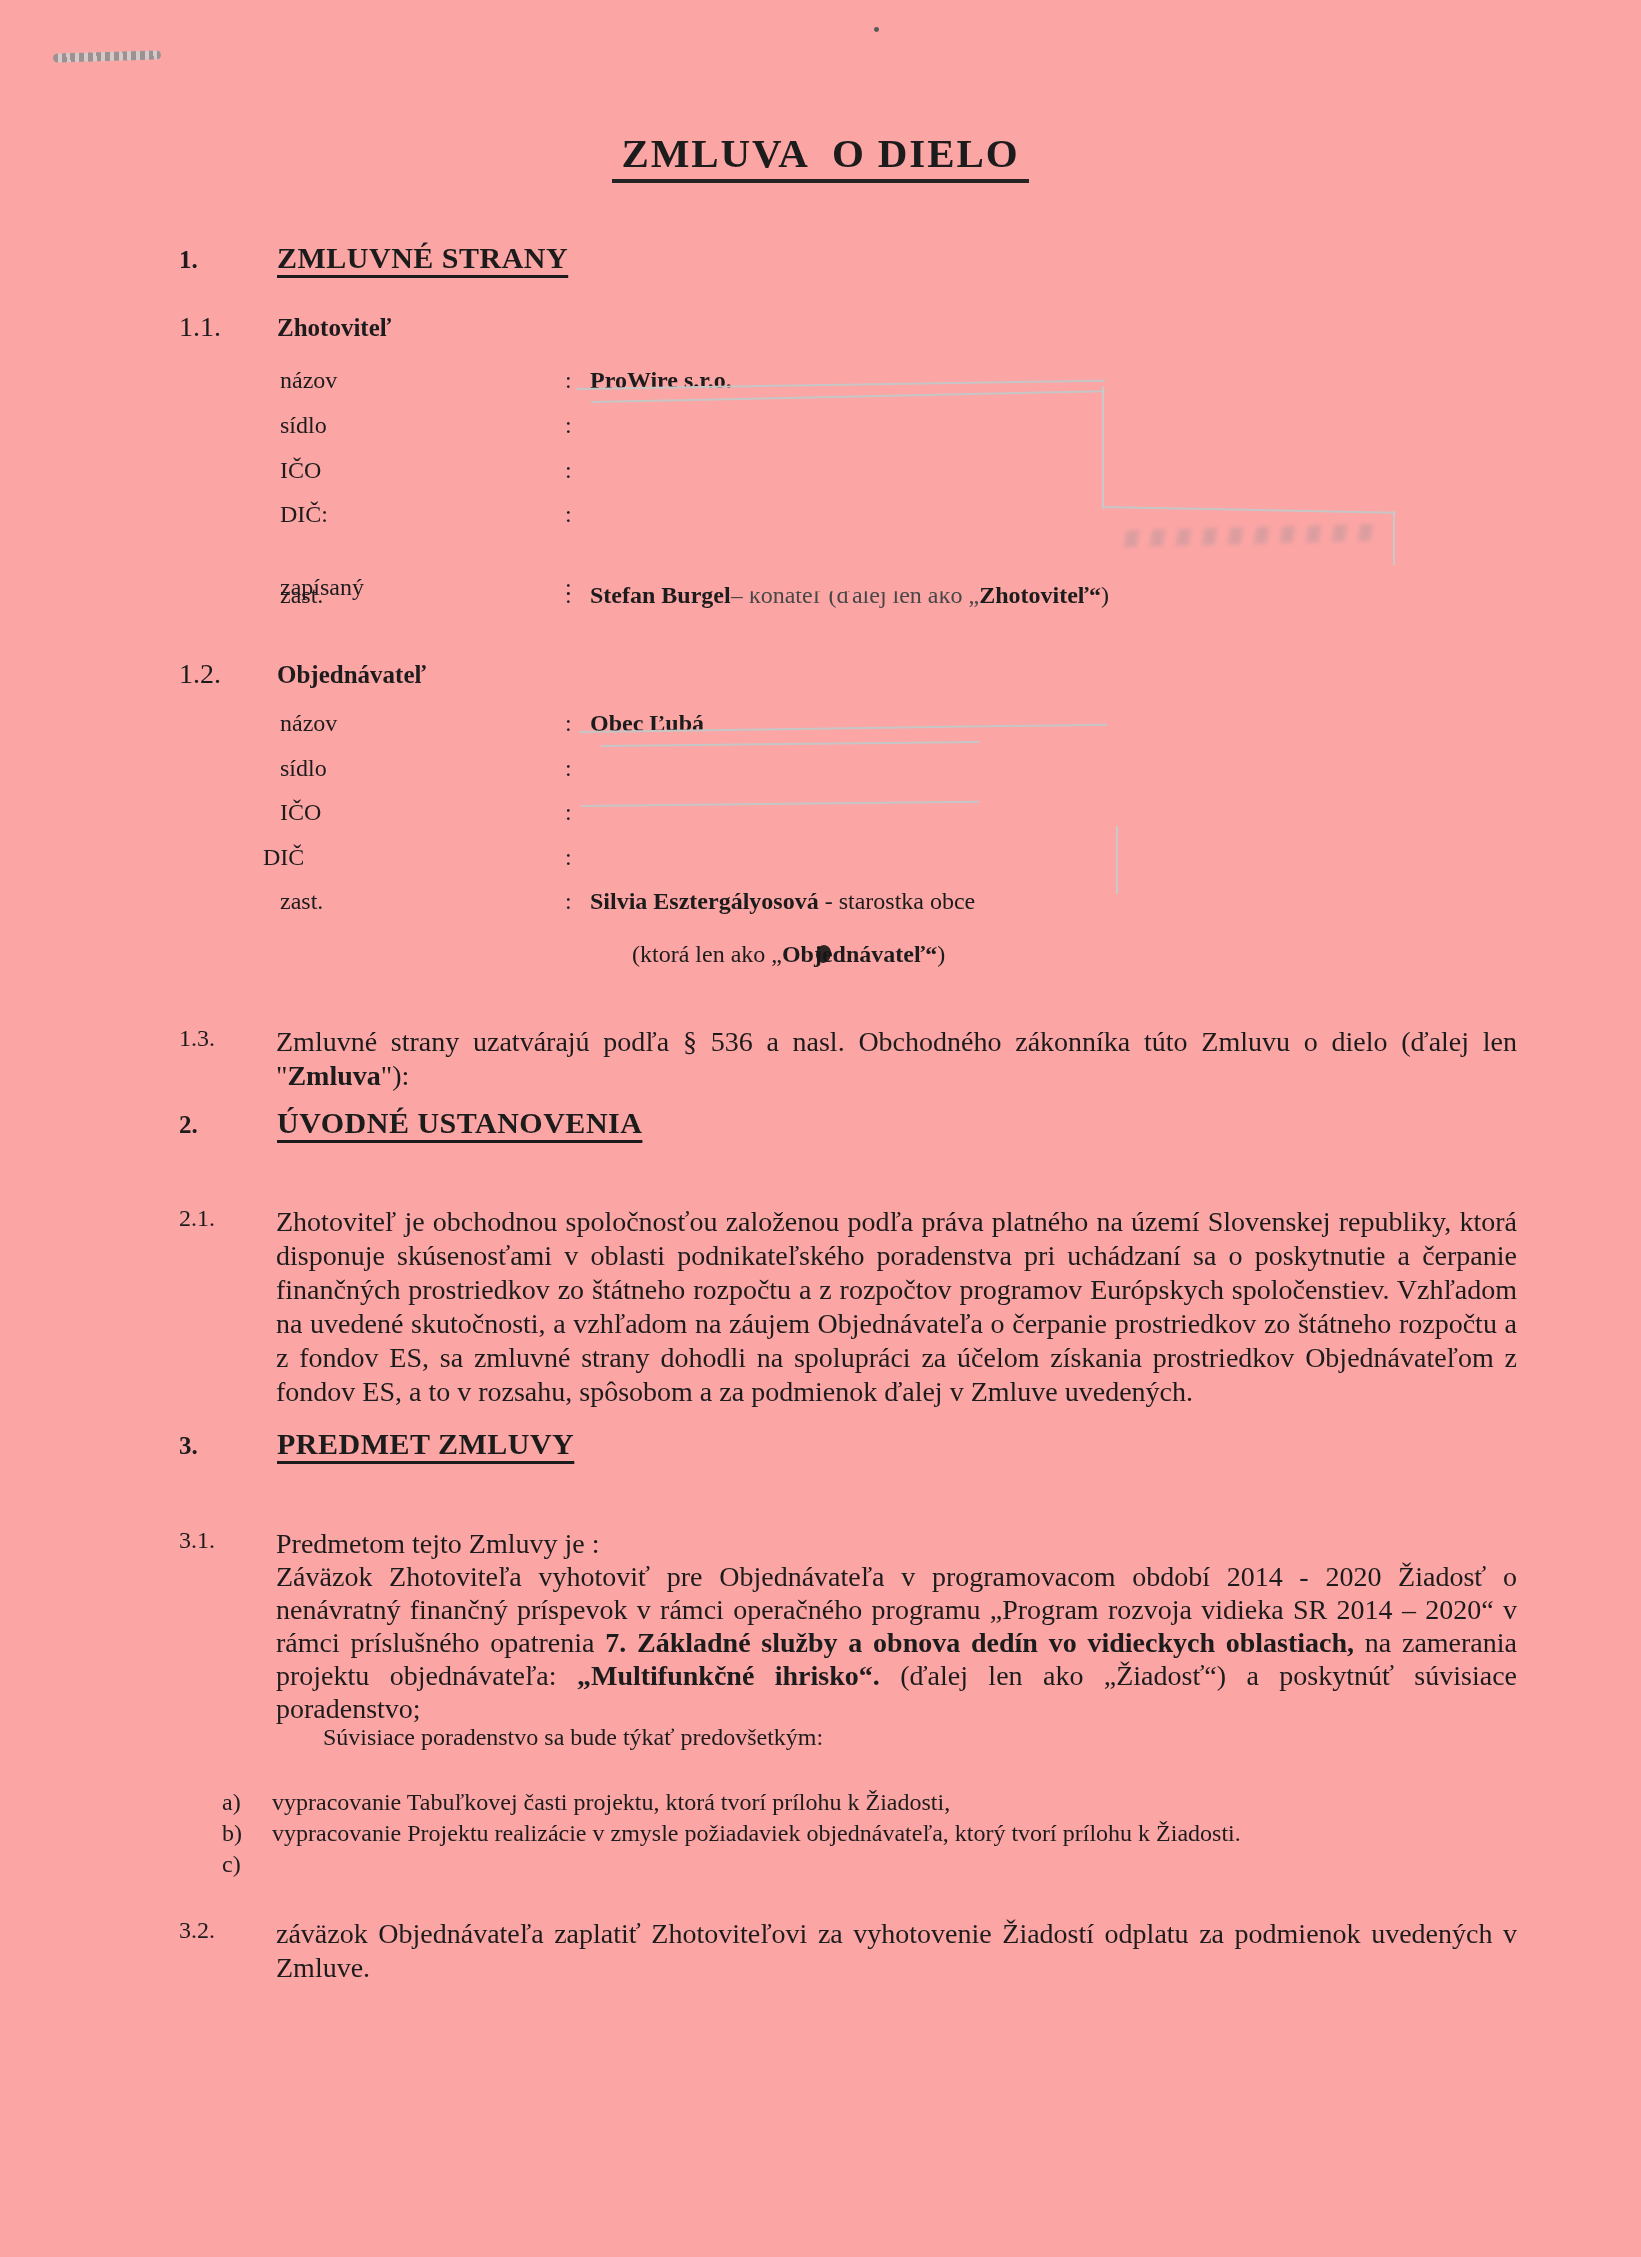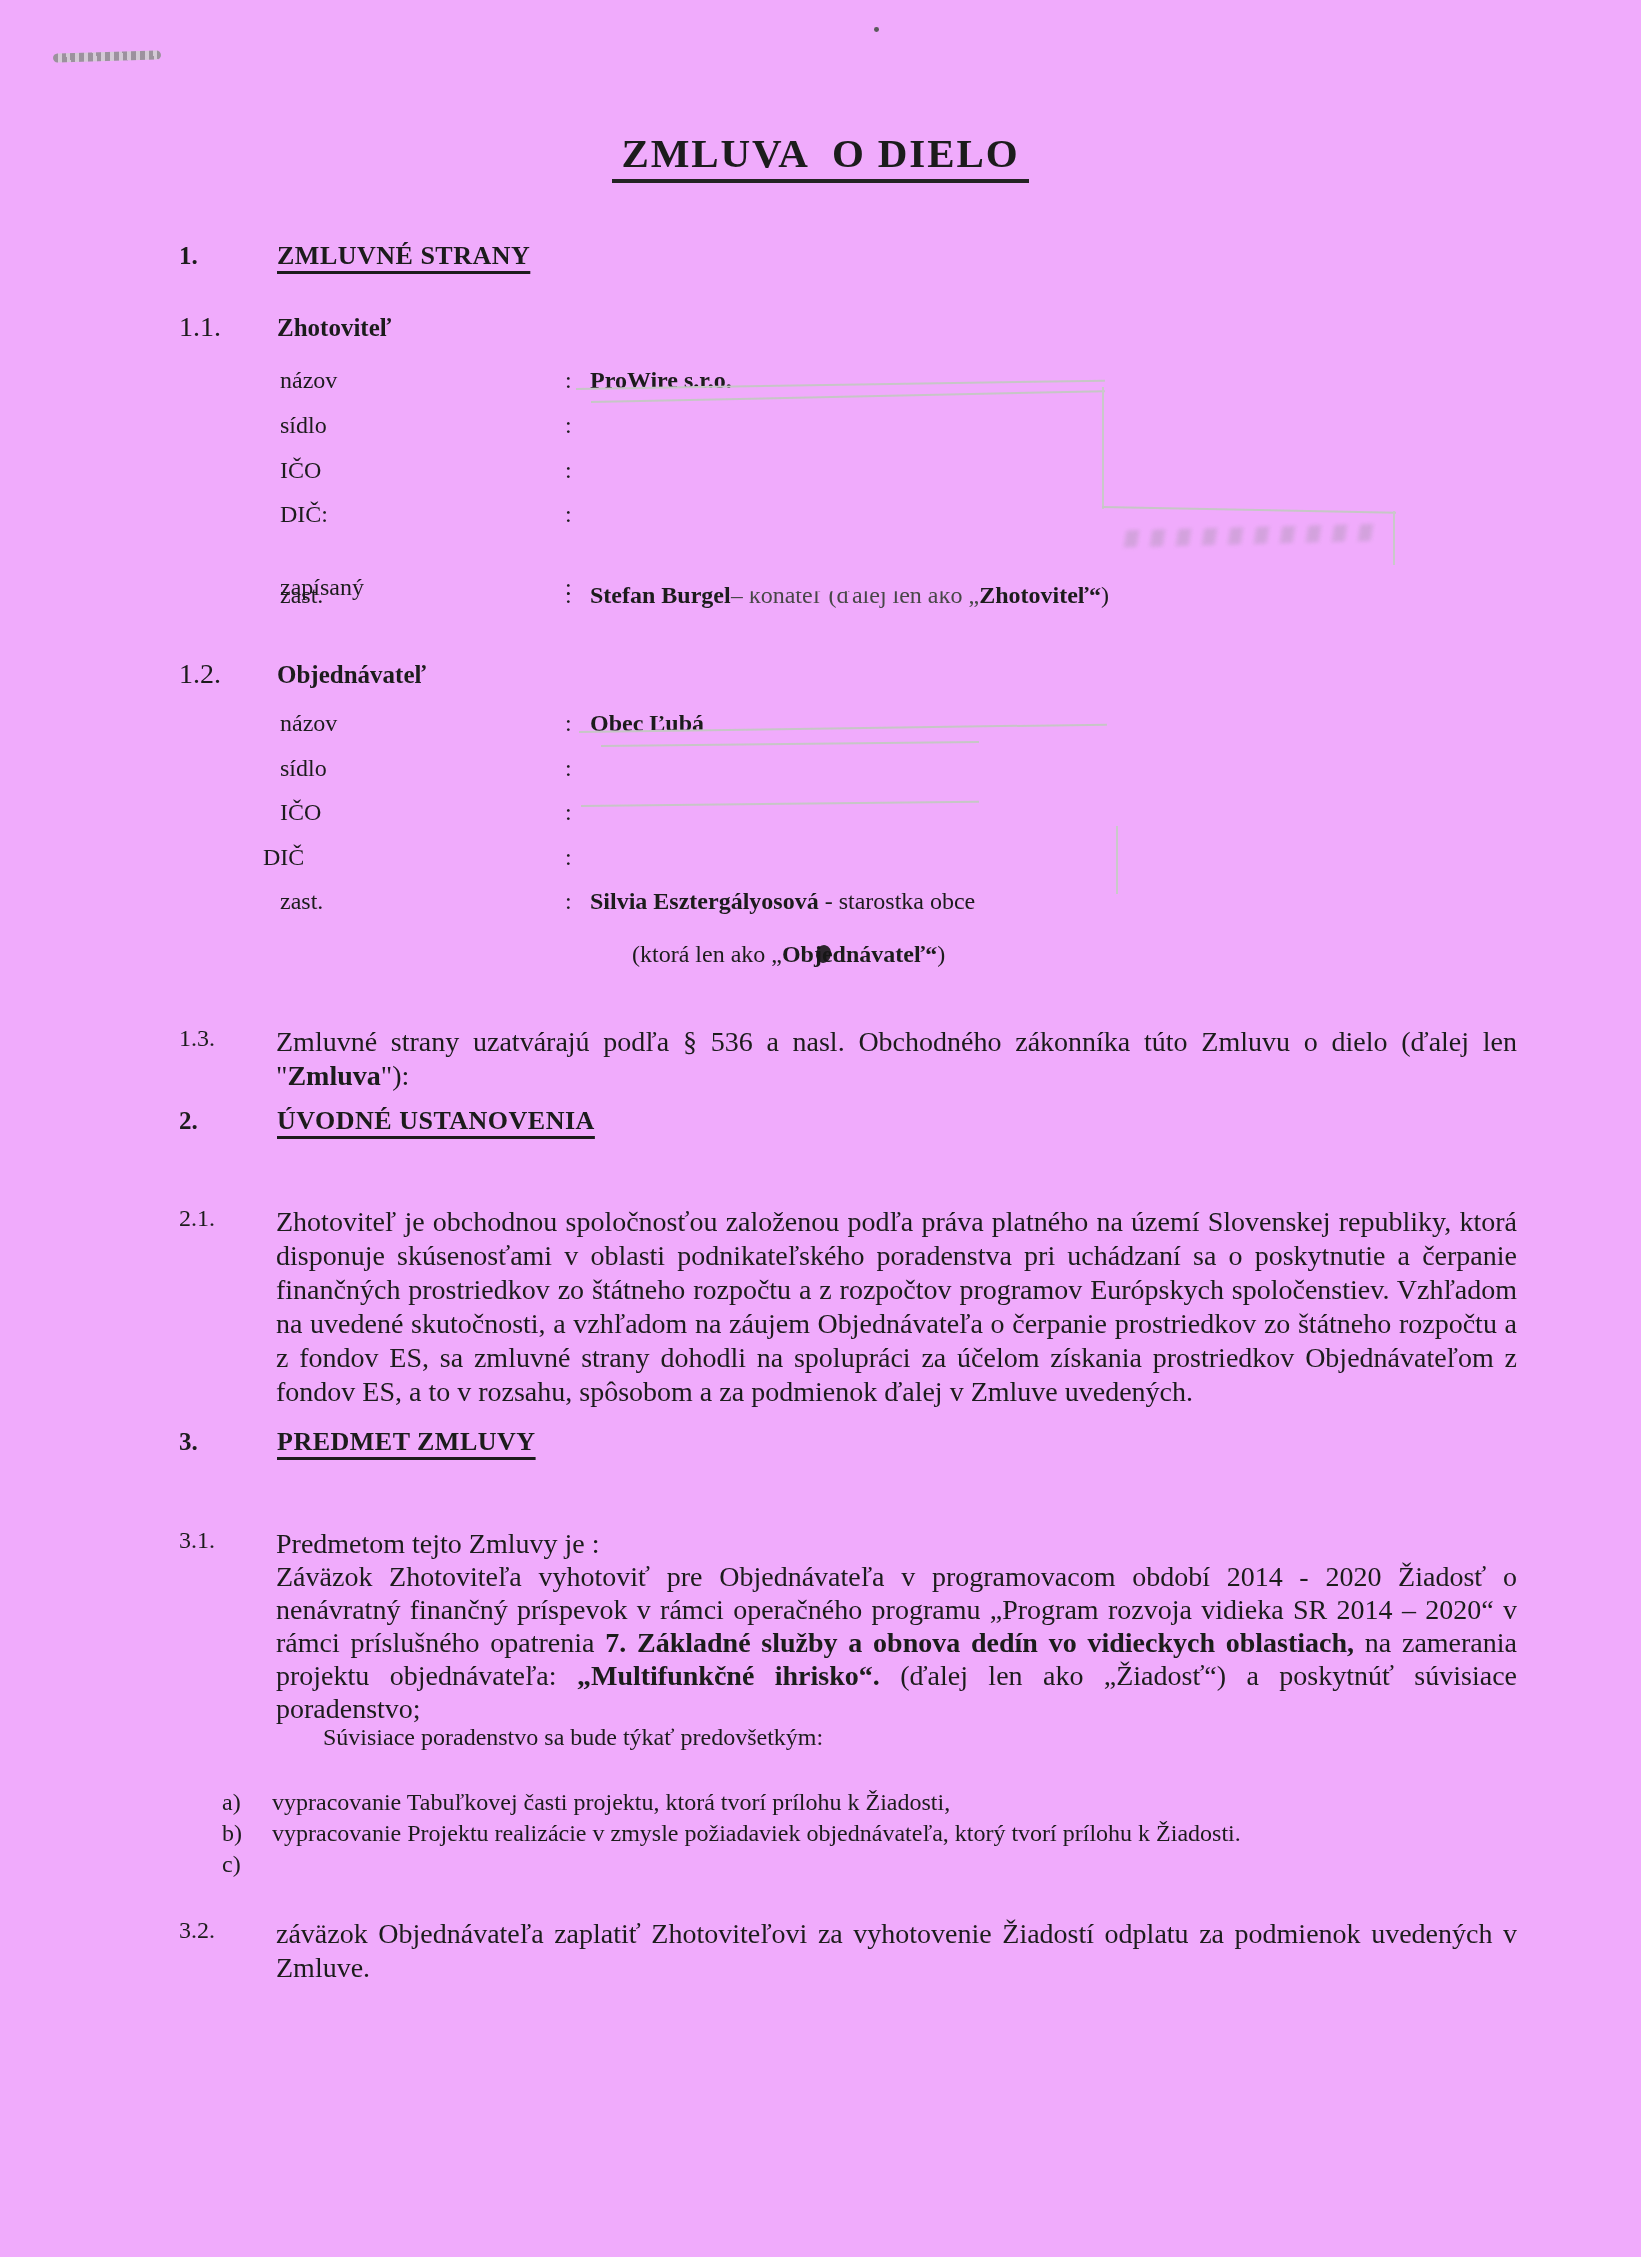--- a/index.html
+++ b/index.html
@@ -2,42 +2,42 @@
 <html><head>
 <meta charset="utf-8">
 <style>
   * { box-sizing: border-box; margin: 0; padding: 0; }
   html,body { background: #d8d8d8; }
   .page {
     position: relative;
     width: 1641px;
     height: 2257px;
     margin: 0 auto;
-    background: #f0abfc;
+    background: #fca5a5;
     color: #1c1c1c;
     font-family: "Liberation Serif", serif;
     overflow: hidden;
   }
   .abs { position: absolute; }
 
   
   .title-wrap { top: 129px; left: 0; width: 100%; text-align: center; }
   .doc-title {
     display: inline-block;
     font-size: 41px; font-weight: bold; letter-spacing: 1.9px;
     white-space: pre;
     border-bottom: 4.8px solid #242424;
     padding: 0 9.7px 1.9px 9.7px;
   }
 
   
   .sec { left: 179px; display: flex; align-items: baseline; }
   .sec .num { width: 98px; font-weight: bold; font-size: 25px; flex: 0 0 98px; }
   .sec .head {
-    font-weight: bold; font-size: 26px; letter-spacing: 0.5px;
+    font-weight: bold; font-size: 30px; letter-spacing: 0.5px;
     text-decoration: underline; text-decoration-thickness: 2.9px; text-underline-offset: 6.8px;
   }
   .sub { left: 179px; display: flex; align-items: baseline; }
   .sub .num { width: 98px; font-size: 28px; flex: 0 0 98px; }
   .sub .head { font-weight: bold; font-size: 25px; }
 
   
   .field { left: 280px; display: flex; font-size: 24px; }
   .field .lbl { width: 285px; flex: 0 0 285px; }
   .field.dedent { left: 263px; }

